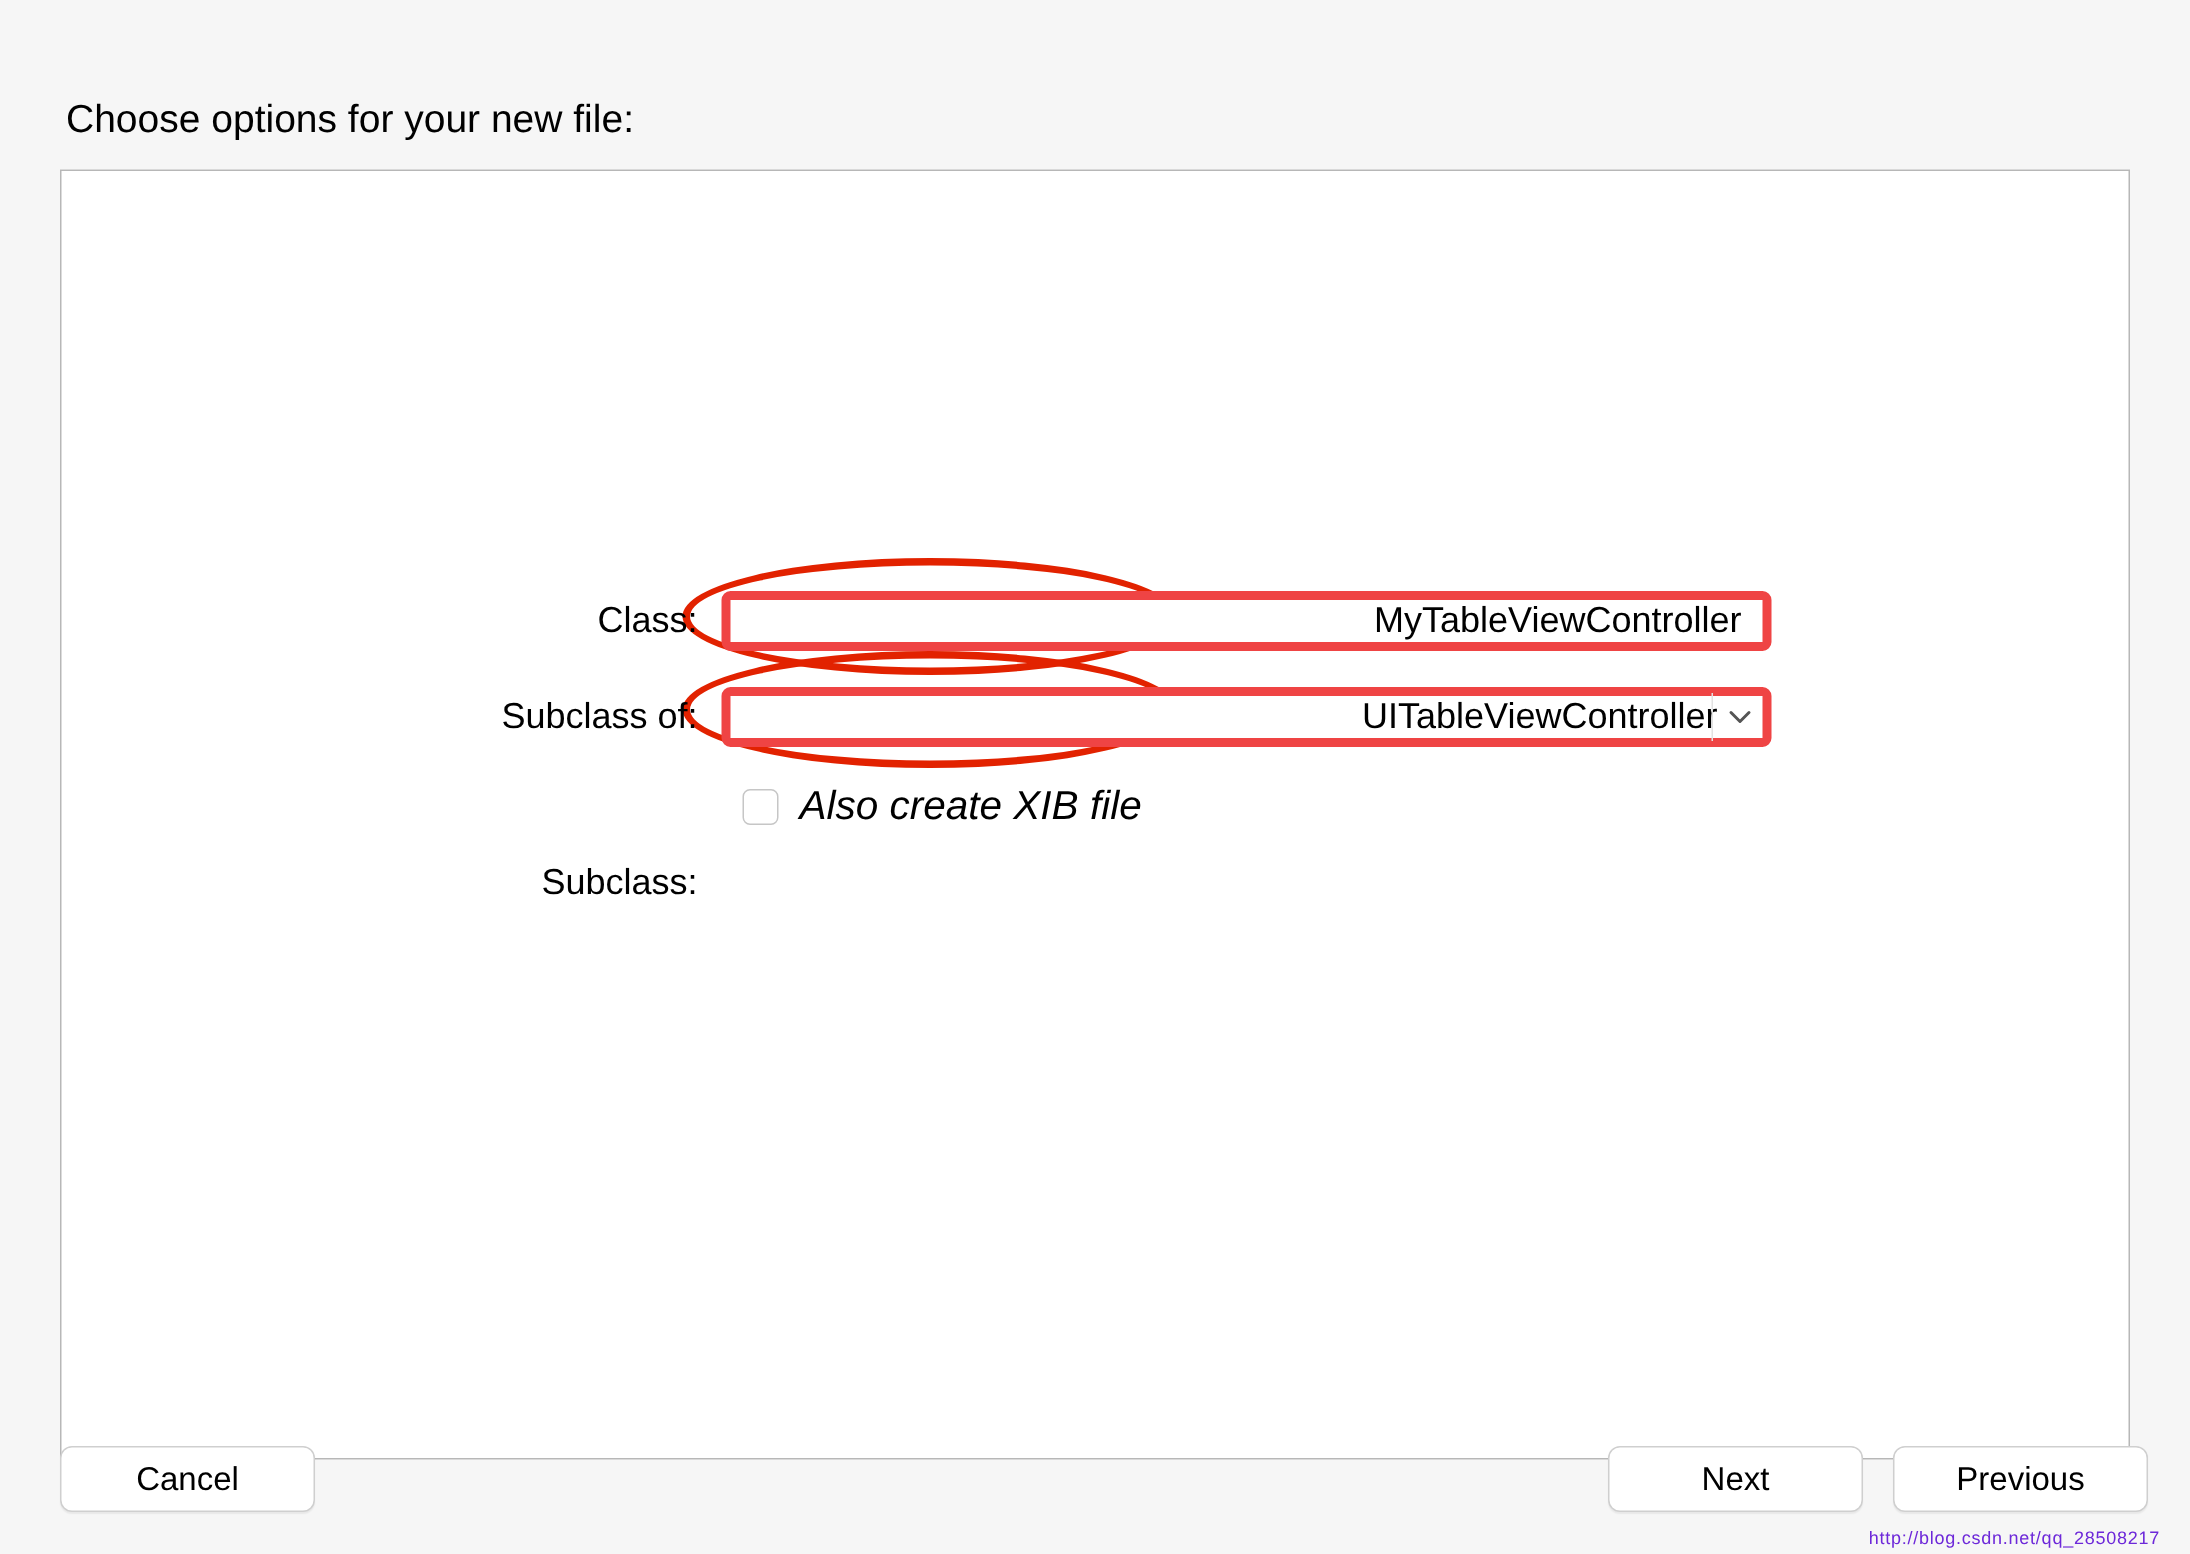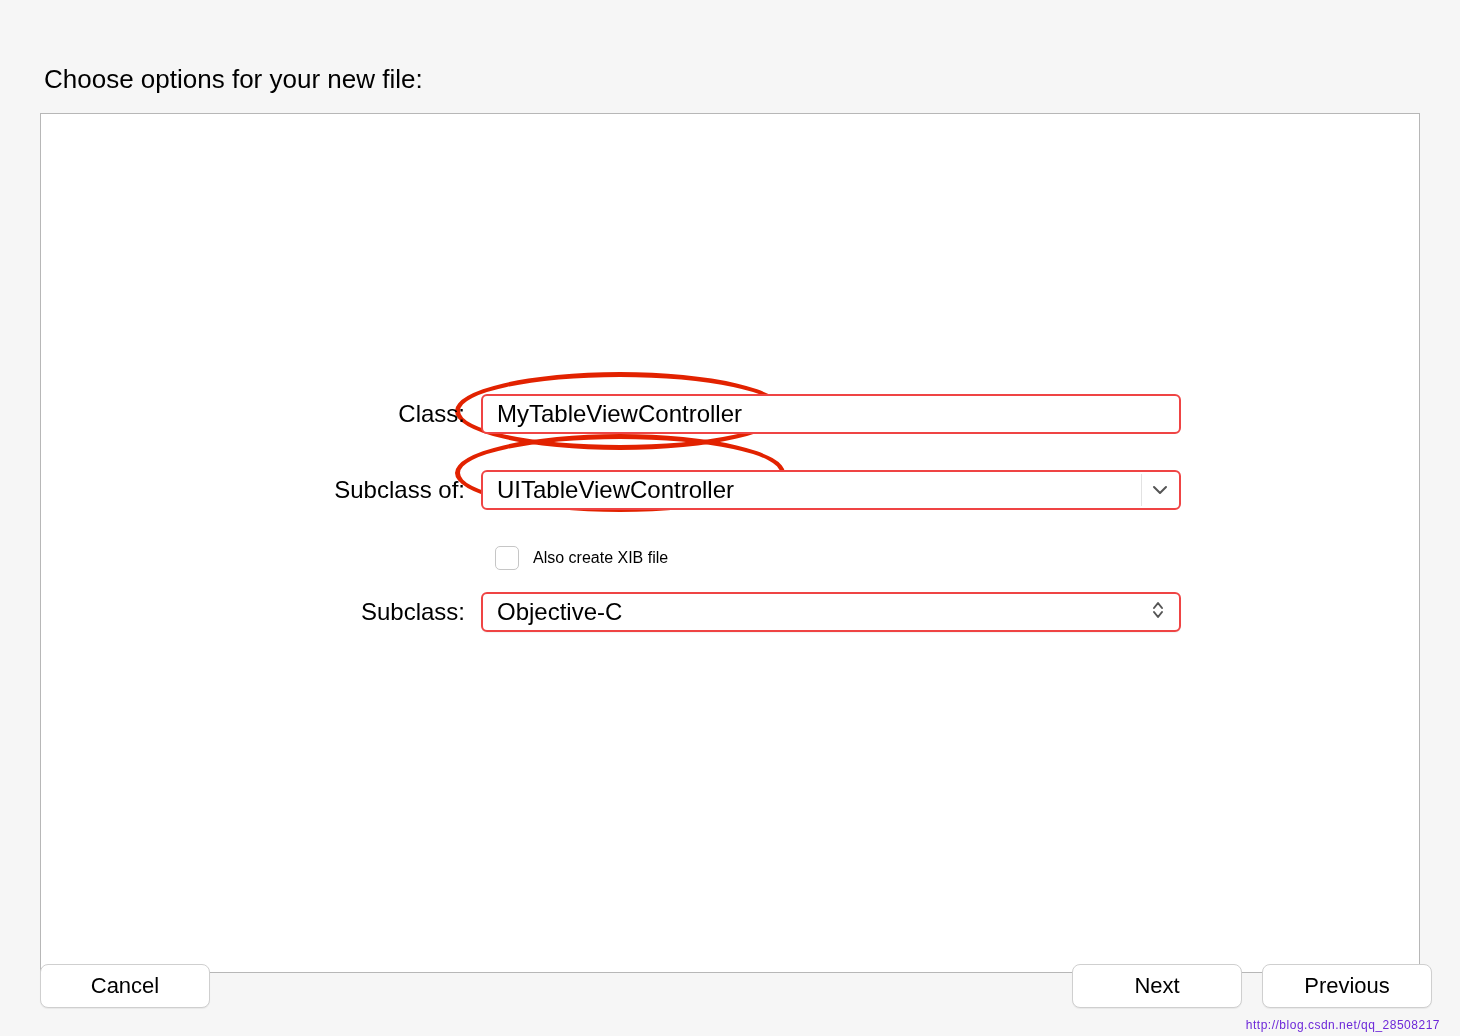--- a/index.html
+++ b/index.html
@@ -27,44 +27,45 @@
   }
   .form {
     position: absolute;
     top: 280px;
     left: 0;
     width: 100%;
   }
   .row {
     display: flex;
     align-items: center;
-    margin-bottom: 36px;
+    margin-bottom: 24px;
     position: relative;
   }
   .row-label {
     width: 440px;
     text-align: right;
     font-size: 24px;
     padding-right: 16px;
     color: #000;
   }
   .field-wrap {
     position: relative;
     width: 700px;
   }
   .text-input, .combo-input, .select-box {
     width: 100%;
     height: 40px;
     font-size: 24px;
     padding: 4px 14px;
-    border: 2px solid #ef4444;
+    border: 6px solid #ef4444;
     border-radius: 6px;
     background: #fff;
     color: #000;
     outline: none;
+    text-align: right;
   }
   .combo-input { padding-right: 30px; }
   .combo-caret {
     position: absolute;
     right: 4px;
     top: 4px;
     width: 36px;
     height: 32px;
     display: flex;
     align-items: center;
@@ -88,21 +89,21 @@
   .checkbox-row .spacer { width: 454px; }
   .chk {
     width: 24px;
     height: 24px;
     border: 1px solid #c6c6c6;
     border-radius: 5px;
     background: #fff;
     margin-right: 14px;
     flex-shrink: 0;
   }
-  .chk-label { font-size: 16px; }
+  .chk-label { font-size: 27px; font-style: italic; }
   .ellipse {
     position: absolute;
     border: 5px solid #e22200;
     border-radius: 50%;
     pointer-events: none;
   }
   .ellipse.e1 {
     left: 414px; top: -22px;
     width: 330px; height: 78px;
   }
@@ -173,31 +174,20 @@
     </div>
 
     <div class="checkbox-row">
       <div class="spacer"></div>
       <div class="chk"></div>
       <div class="chk-label">Also create XIB file</div>
     </div>
 
     <div class="row">
       <div class="row-label">Subclass:</div>
-      <div class="field-wrap">
-        <div class="select-box">
-          <span class="sel-text">Objective-C</span>
-          <span class="double-caret">
-            <svg viewBox="0 0 14 20">
-              <path d="M3 8 L7 3 L11 8" fill="none" stroke="#555" stroke-width="2" stroke-linecap="round" stroke-linejoin="round"></path>
-              <path d="M3 12 L7 17 L11 12" fill="none" stroke="#555" stroke-width="2" stroke-linecap="round" stroke-linejoin="round"></path>
-            </svg>
-          </span>
-        </div>
-      </div>
     </div>
 
   </div>
 </div>
 
 <div class="footer">
   <button class="btn">Cancel</button>
   <div class="btn-group">
     <button class="btn">Next</button>
     <button class="btn">Previous</button>

